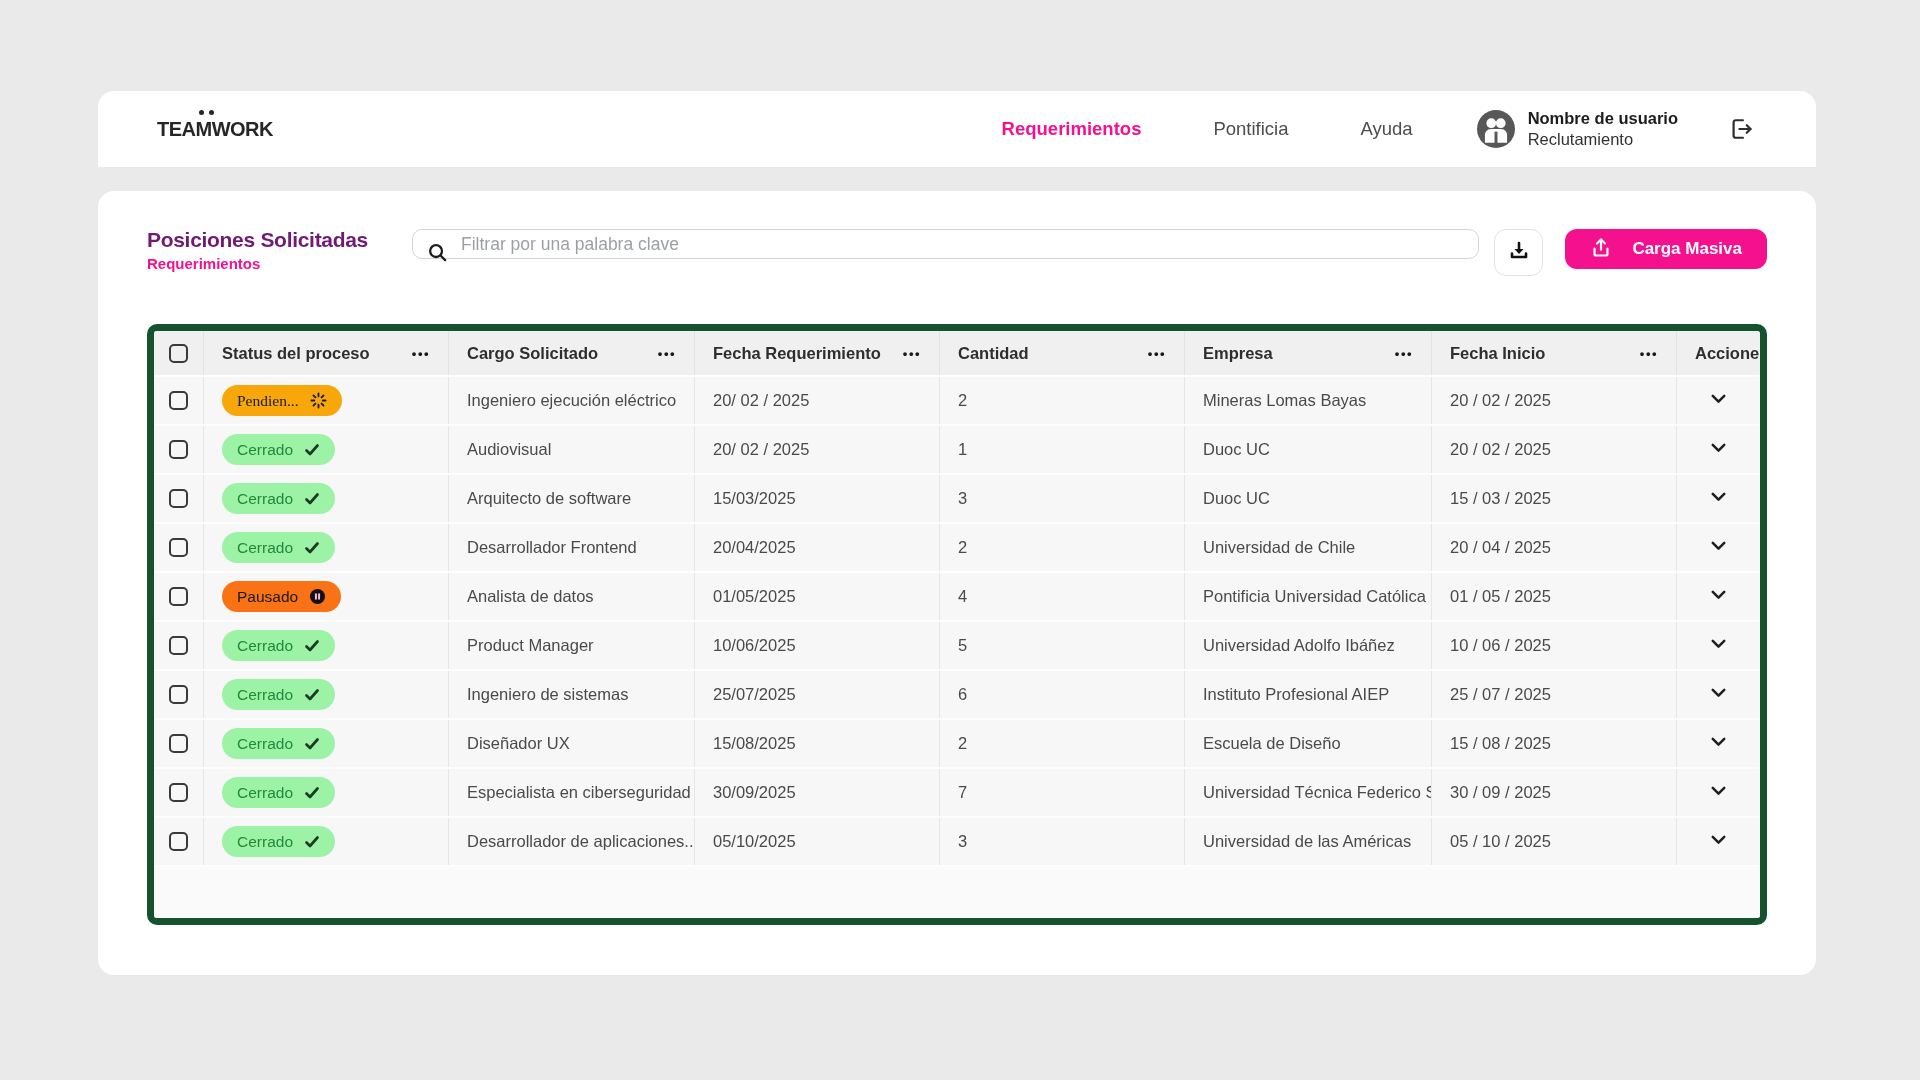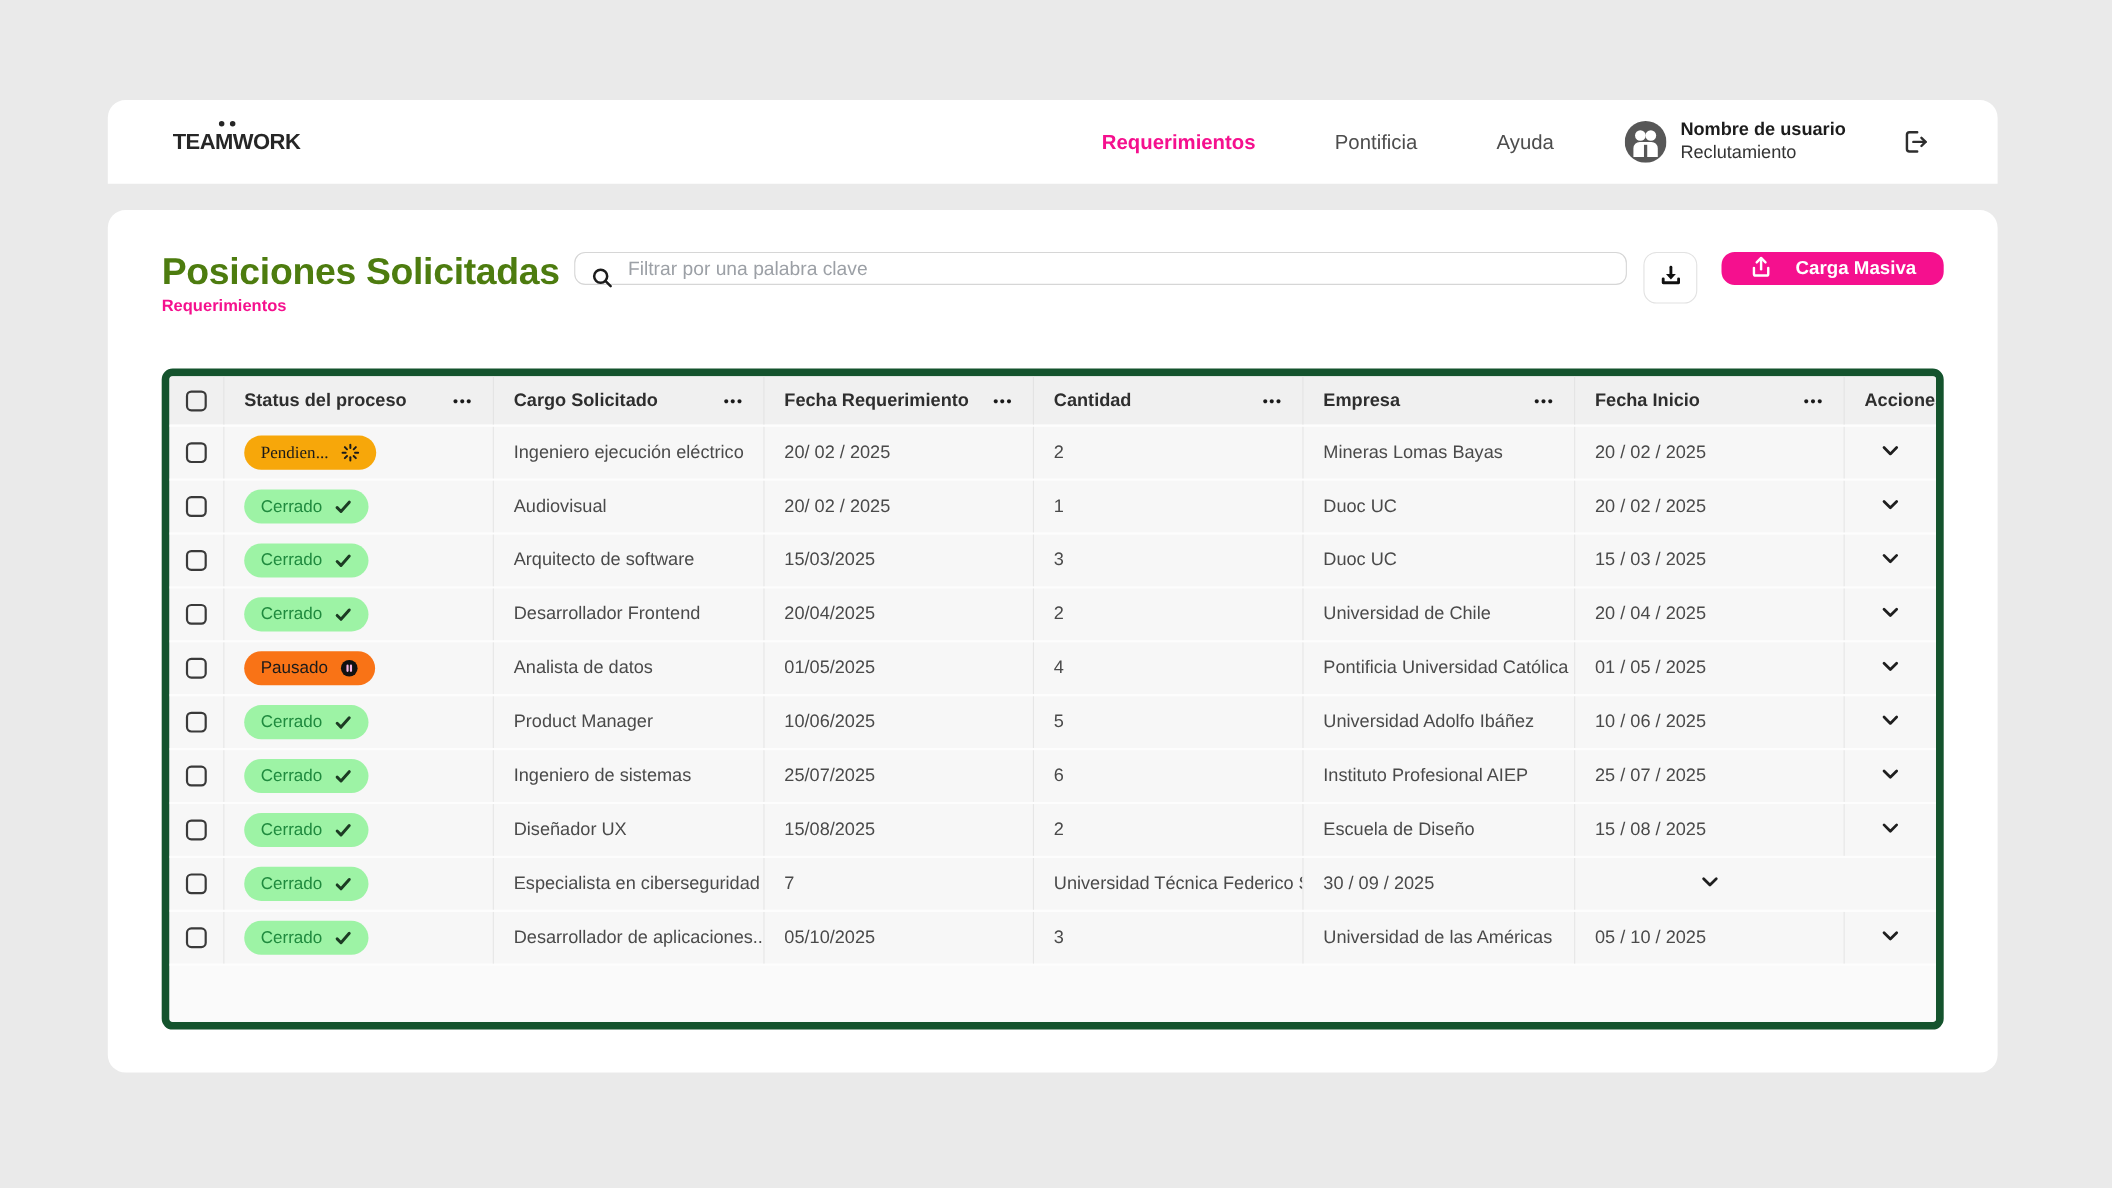--- a/index.html
+++ b/index.html
@@ -23,33 +23,33 @@
   .user-text .user-name { font-weight:700; font-size:16.5px; color:#1c1c1c; line-height:1.25; }
   .user-text .user-role { font-size:16.5px; color:#333; line-height:1.25; }
   .logout-btn { margin-left:48px; width:30px; height:30px; cursor:pointer; display:flex; align-items:center; }
 
   
   .card { position:absolute; left:98px; top:191px; width:1718px; height:784px;
           background:#fff; border-radius:16px; padding:37px 49px 0 49px; }
 
   .toolbar { display:flex; align-items:flex-start; }
   .title-block { margin-right:13px; min-width:252px; }
-  .page-title { font-size:34px; font-weight:800; color:#4d7c0f; letter-spacing:-0.3px; white-space:nowrap; }
+  .page-title { font-size:21px; font-weight:800; color:#701a75; letter-spacing:-0.3px; white-space:nowrap; }
   .page-subtitle { font-size:15px; font-weight:700; color:#F5108E; margin-top:3px; }
 
   .search-wrap { position:relative; flex:1; height:47px; margin-top:1px; }
   .search-wrap input { width:100%; height:30px; border:1px solid #D6D6D6; border-radius:10px;
                        padding:0 18px 0 48px; font-size:17.5px; color:#333; background:#fff; outline:none;
                        font-family:Liberation Sans, sans-serif; }
   .search-wrap input::placeholder { color:#9CA0A6; }
   .search-icon { position:absolute; left:15px; top:13px; width:21px; height:21px; }
 
   .icon-btn { width:49px; height:47px; margin:1px 0 0 15px; border:1px solid #E2E2E2; border-radius:12px;
               background:#fff; display:flex; align-items:center; justify-content:center; cursor:pointer; }
-  .primary-btn { height:30px; margin:1px 0 0 22px; border:none; border-radius:12px; background:#F5108E;
+  .primary-btn { height:40px; margin:1px 0 0 22px; border:none; border-radius:12px; background:#F5108E;
                  color:#fff; font-weight:700; font-size:17px; display:flex; align-items:center; gap:20px;
                  padding:0 25px; cursor:pointer; font-family:"Liberation Sans","DejaVu Sans",sans-serif; }
 
   
   .table { margin-top:48px; width:1620px; border:7px solid #14532d; border-radius:10px; overflow:hidden; background:#F7F7F7; }
   .tr { display:grid; grid-template-columns:49px 245px 246px 245px 245px 247px 245px 1fr; }
   .thead { height:44px; background:#F0F0F0; }
   .thead .th { display:flex; align-items:center; justify-content:space-between;
                padding:0 18px; font-size:16.5px; font-weight:700; color:#2e2e2e; border-left:1px solid #E3E3E3;
                white-space:nowrap; overflow:hidden; }
@@ -416,20 +416,21 @@
       <span class="badge closed">
         <span class="badge-label">Cerrado</span>
         <span class="badge-icon">
                   <svg viewBox="0 0 16 16" width="16" height="16" fill="none" stroke="#1d3b24" stroke-width="2.7" stroke-linecap="round" stroke-linejoin="round">
                     <path d="M2.5 8.5 L6 12 L13.5 3.5"></path>
                   </svg>
                 </span>
       </span>
     </div>
     <div class="td td-cargo">Especialista en ciberseguridad</div>
+    <div class="td td-fechareq">30/09/2025</div>
     <div class="td td-cantidad">7</div>
     <div class="td td-empresa">Universidad Técnica Federico S...</div>
     <div class="td td-fechainicio">30 / 09 / 2025</div>
     <div class="td td-acciones">
       <span>
         <svg viewBox="0 0 22 22" width="23" height="23" fill="none" stroke="#1f1f1f" stroke-width="2.4" stroke-linecap="round" stroke-linejoin="round">
           <path d="M5.5 8.5 L11 14 L16.5 8.5"></path>
         </svg>
       </span>
     </div>

